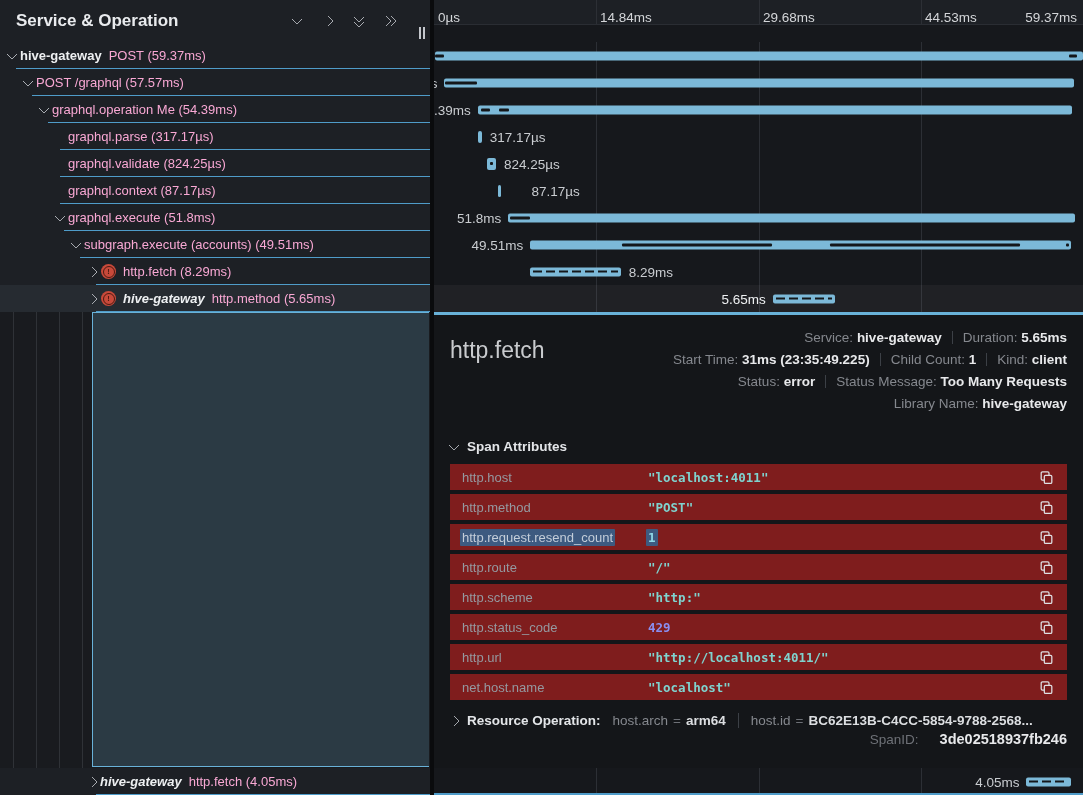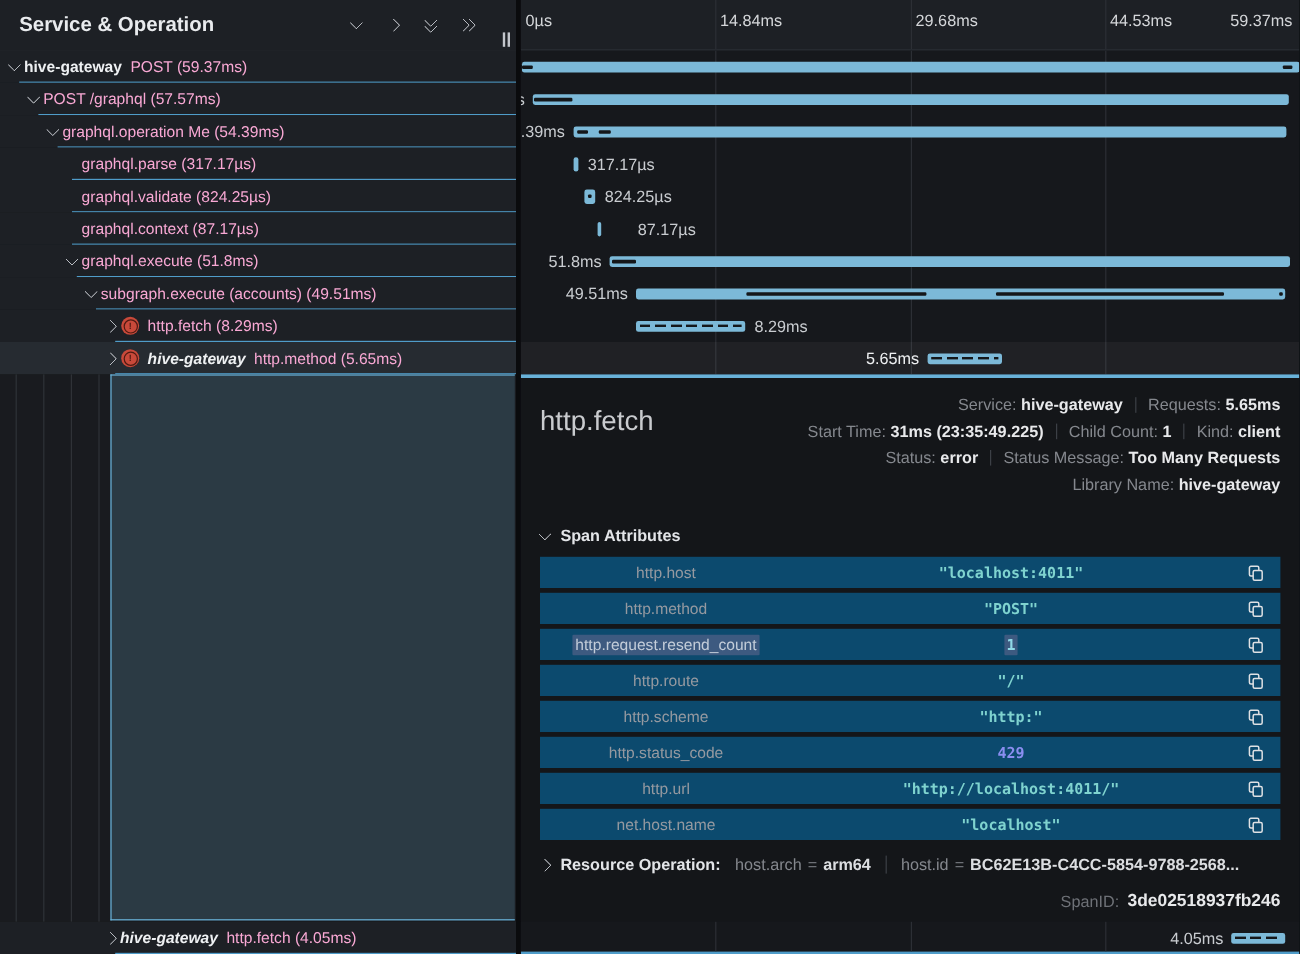--- a/index.html
+++ b/index.html
@@ -36,21 +36,21 @@
   #tree-void{position:absolute;left:0;top:312px;width:430px;height:456px;background:#191b1f;}
   .guide{position:absolute;top:0;width:1px;height:456px;background:#2f3237;}
   #void-highlight{position:absolute;left:92px;top:0;width:337px;height:455px;background:#2b3a44;
                   border:1px solid #69b2d9;border-right:none;box-sizing:border-box;}
 
   
   #divider{position:absolute;left:430px;top:0;width:4px;height:795px;background:#0a0b0d;cursor:col-resize;}
 
   
   #right{position:absolute;left:434px;top:0;width:649px;height:795px;background:#16181c;overflow:hidden;}
-  #ruler{position:absolute;left:0;top:0;width:649px;height:42px;background:#1d2025;border-bottom:1px solid #2a2d33;box-sizing:border-box;}
+  #ruler{position:absolute;left:0;top:0;width:649px;height:25px;background:#1d2025;border-bottom:1px solid #2a2d33;box-sizing:border-box;}
   .grid{position:absolute;top:0;bottom:0;width:1px;background:#2c2f35;}
   .tick{position:absolute;top:10px;font-size:13.5px;font-weight:500;color:#d4d6d9;white-space:nowrap;}
   #tl-rows{position:absolute;left:0;top:42px;width:649px;height:270px;overflow:hidden;}
   .tl-row{position:absolute;left:0;width:649px;height:27px;}
   .tl-row.sel{background:rgba(255,255,255,0.045);}
   .bar{position:absolute;top:50%;transform:translateY(-50%);background:#7cb9d8;border-radius:2px;}
   .seg{position:absolute;top:50%;margin-top:-1.5px;height:3px;background:#14171a;border-radius:1px;}
   .bar.dash::after{content:"";position:absolute;left:3px;right:3px;top:50%;margin-top:-1px;height:2px;
                    background:repeating-linear-gradient(90deg,#14171a 0 9px,transparent 9px 13px);}
   .bar-label{position:absolute;top:50%;transform:translateY(-50%);font-size:13.5px;color:#c9ccd0;white-space:nowrap;}
@@ -60,37 +60,37 @@
   #detail{position:absolute;left:0;top:312px;width:649px;height:456px;background:#141619;border-top:3px solid #69b2d9;
           box-sizing:border-box;padding:12px 16px 0 16px;}
   #detail-head{display:flex;justify-content:space-between;align-items:flex-start;}
   #detail-title{font-size:23px;color:#c9cbce;margin-top:10px;font-weight:400;}
   #detail-meta{text-align:right;line-height:22px;font-size:13.5px;}
   .m-label{color:#85888e;}
   .m-value{color:#e8e9eb;font-weight:700;}
   .msep{display:inline-block;width:1px;height:13px;background:#3c4046;margin:0 10px;vertical-align:-2px;}
 
   #attr-head{margin:24px 0 10px 0;display:flex;align-items:center;gap:9px;font-size:13.5px;font-weight:700;color:#e3e5e8;cursor:pointer;}
-  .attr-row{height:26px;margin-bottom:4px;background:#0c4a6e;display:flex;align-items:center;padding:0 12px;box-sizing:border-box;text-align:center;}
+  .attr-row{height:26px;margin-bottom:4px;background:#7f1d1d;display:flex;align-items:center;padding:0 12px;box-sizing:border-box;}
   .attr-key{flex:0 0 186px;color:#9599a0;font-size:13px;}
   .attr-val{flex:1;font-family:"DejaVu Sans Mono",monospace;font-size:12.5px;font-weight:700;}
   .v-teal{color:#7fd3cf;}
   .v-purple{color:#8a8ef0;}
   .sel-text{background:#3d5a80;color:#c3cdd9;padding:1px 2px;margin:-1px -2px;border-radius:1px;}
   .copy-btn{margin-left:auto;width:18px;height:18px;display:flex;align-items:center;justify-content:center;cursor:pointer;}
   .copy-btn svg{stroke:#dfe1e4;}
 
   #resource-row{margin-top:13px;display:flex;align-items:center;font-size:13.5px;cursor:pointer;}
   #resource-title{font-weight:700;color:#e3e5e8;margin:0 12px 0 9px;}
   .r-key{color:#85888e;margin-top:12px;}
   .r-eq{color:#6d7076;margin:0 5px;}
   .r-val{color:#dcdee1;font-weight:700;}
   .rsep{display:inline-block;width:1px;height:15px;background:#3c4046;margin:0 12px;vertical-align:-3px;}
 
-  #spanid-row{margin-top:15px;display:flex;align-items:center;justify-content:flex-end;gap:7px;font-size:13.5px;}
+  #spanid-row{margin-top:3px;display:flex;align-items:center;justify-content:flex-end;gap:21px;font-size:13.5px;}
   #spanid-label{color:#6e7177;}
   #spanid-value{color:#e8e9eb;font-weight:700;font-size:14.5px;}
 
   #bottom-strip{position:absolute;left:0;top:768px;width:649px;height:27px;background:#16181c;
                 border-bottom:2px solid #4f9cc9;box-sizing:border-box;overflow:hidden;}
 </style>
 </head>
 <body>
 
 <div id="app">
@@ -278,21 +278,21 @@
         <div class="tl-row sel" style="top: 243px;">
           <div class="bar dash" style="left: 338.875px; width: 61.7627px; height: 9px;"></div>
           <span class="bar-label" style="right: 317.125px;">5.65ms</span>
         </div>
       </div>
 
     <div id="detail">
       <div id="detail-head">
         <div id="detail-title">http.fetch</div>
         <div id="detail-meta">
-            <div class="m-line"><span class="m-label">Service: </span><span class="m-value">hive-gateway</span><span class="msep"></span><span class="m-label">Requests: </span><span class="m-value">5.65ms</span></div>
+            <div class="m-line"><span class="m-label">Service: </span><span class="m-value">hive-gateway</span><span class="msep"></span><span class="m-label">Duration: </span><span class="m-value">5.65ms</span></div>
             <div class="m-line"><span class="m-label">Start Time: </span><span class="m-value">31ms (23:35:49.225)</span><span class="msep"></span><span class="m-label">Child Count: </span><span class="m-value">1</span><span class="msep"></span><span class="m-label">Kind: </span><span class="m-value">client</span></div>
             <div class="m-line"><span class="m-label">Status: </span><span class="m-value">error</span><span class="msep"></span><span class="m-label">Status Message: </span><span class="m-value">Too Many Requests</span></div>
             <div class="m-line"><span class="m-label">Library Name: </span><span class="m-value">hive-gateway</span></div>
           </div>
       </div>
       <div id="attr-head">
         <i class="chev down"></i>
         <span>Span Attributes</span>
       </div>
       <div id="attr-table">

